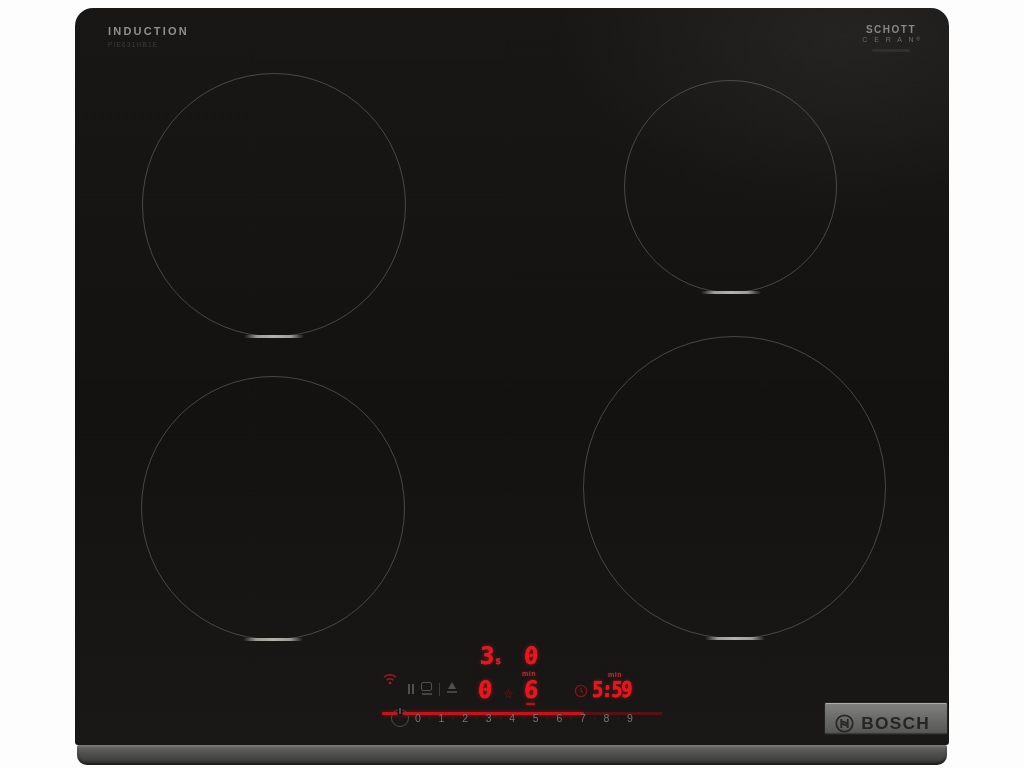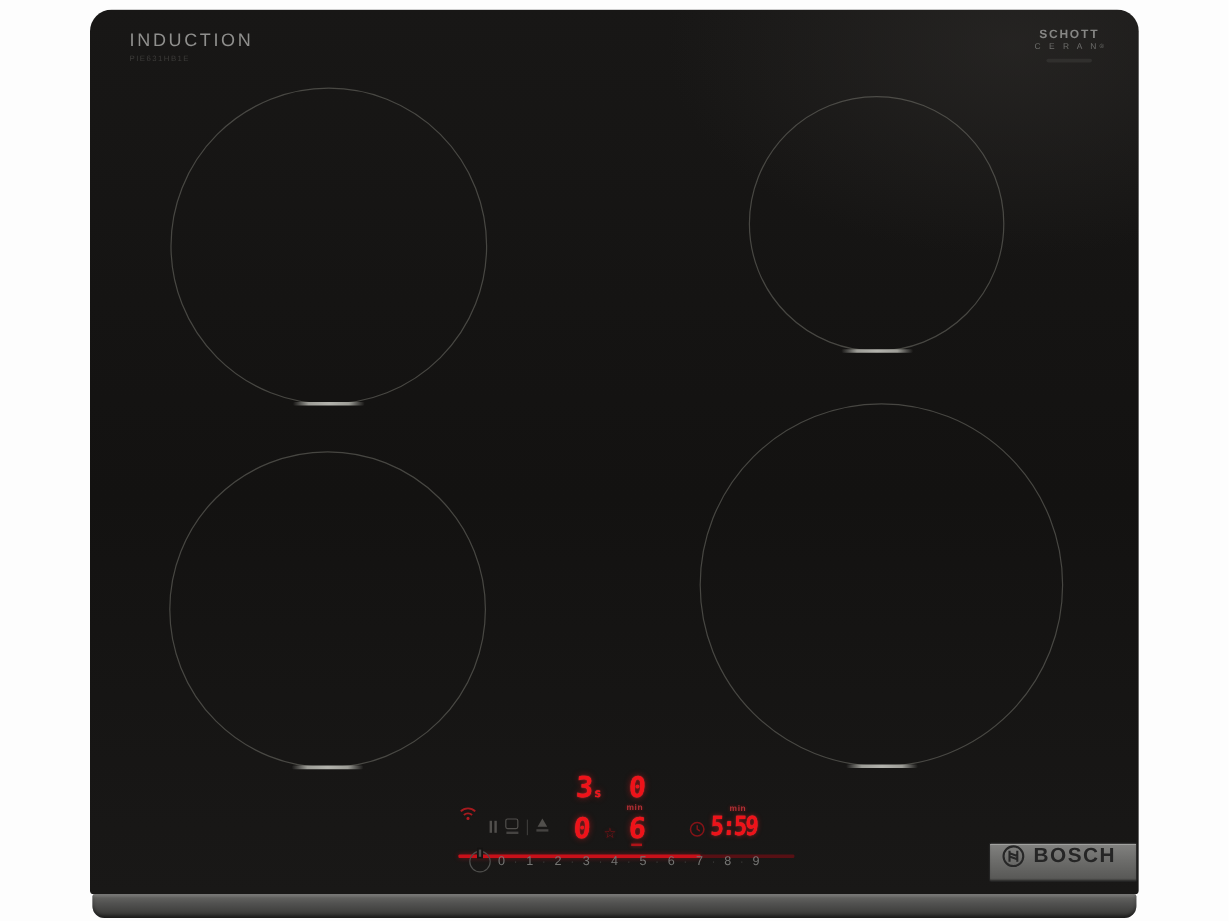--- a/index.html
+++ b/index.html
@@ -18,31 +18,31 @@
     box-shadow:inset 0 2px 2px rgba(255,255,255,.12), inset 0 -2px 3px rgba(0,0,0,.45);}
 
   
   .zone{position:absolute;border:1px solid rgba(128,127,120,.48);border-radius:50%;}
   .zone .tick{position:absolute;left:50%;bottom:-2px;transform:translateX(-50%);
     width:60px;height:3px;border-radius:2px;
     background:linear-gradient(90deg,rgba(160,160,154,0) 0%,#9d9d97 22%,#b3b3ad 50%,#9d9d97 78%,rgba(160,160,154,0) 100%);}
 
   
   .induction{position:absolute;left:108px;top:25px;}
-  .induction .l1{font-size:15px;letter-spacing:2.2px;color:#8f8f8d;}
+  .induction .l1{font-size:11px;letter-spacing:2.2px;color:#8f8f8d;font-weight:bold;}
   .induction .l2{margin-top:4px;font-size:6.5px;letter-spacing:1.2px;color:#3d3c3a;}
   .schott{position:absolute;left:858px;top:24px;width:66px;text-align:center;}
   .schott .l1{font-size:10px;letter-spacing:1.5px;color:#868684;font-weight:bold;}
   .schott .l2{margin-top:1px;font-size:7px;letter-spacing:2.5px;color:#6e6e6c;}
   .schott .reg{font-size:5px;vertical-align:top;letter-spacing:0;}
   .schott .fineprint{margin:6px auto 0;width:38px;height:3px;border-radius:2px;background:#302f2d;}
 
   
   .badge{position:absolute;left:824px;top:702px;width:122px;height:31px;
-    display:flex;align-items:flex-start;border:1px solid #232323;border-radius:2px;
+    display:flex;align-items:flex-end;border:1px solid #232323;border-radius:2px;
     background:linear-gradient(180deg,#828280 0%,#6d6d6b 45%,#565654 100%);
     box-shadow:inset 0 1px 0 rgba(255,255,255,.35), inset 0 -1px 1px rgba(0,0,0,.35);}
   .badge svg{margin-left:9px;}
   .badge .word{margin-left:7px;font-weight:bold;font-size:17px;letter-spacing:1.2px;color:#252525;transform:scaleX(1.02);}
 
   
   .led{position:absolute;font-family:"DejaVu Sans Mono",monospace;font-weight:bold;color:#ef1219;
     text-shadow:0 0 5px rgba(255,25,30,.5),0 0 1px rgba(255,80,80,.9);transform:skewX(-3deg);line-height:1;}
   .led.big{font-size:24px;}
   .led .suffix{font-size:10px;margin-left:1px;}

